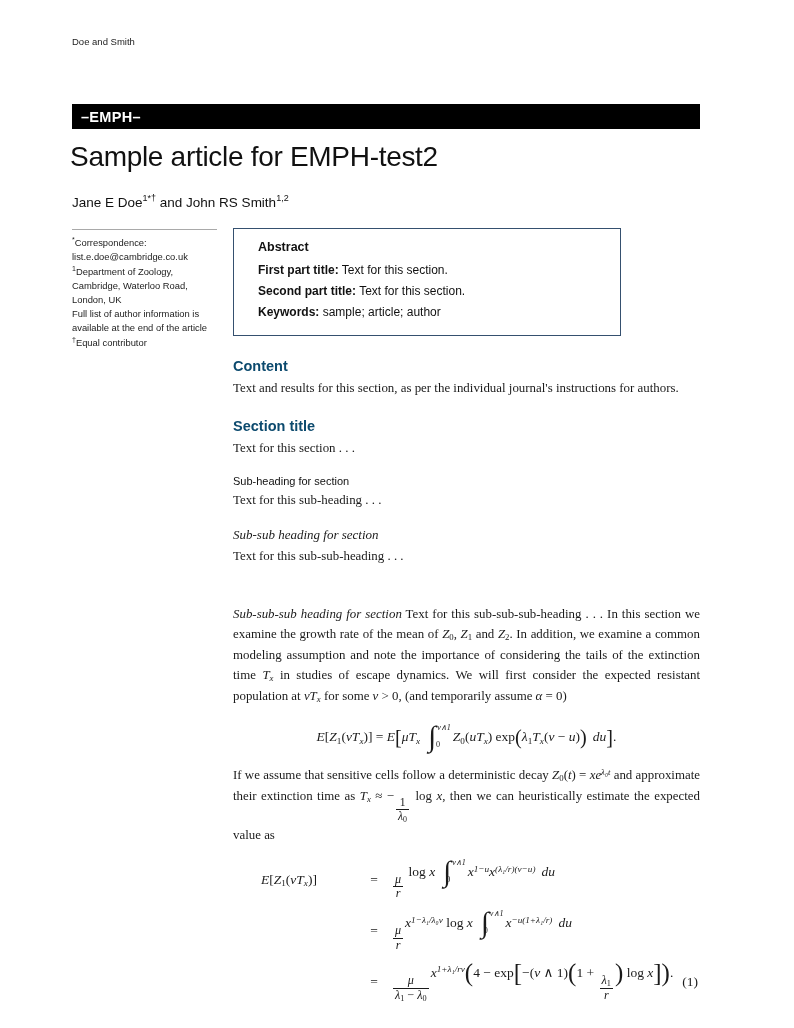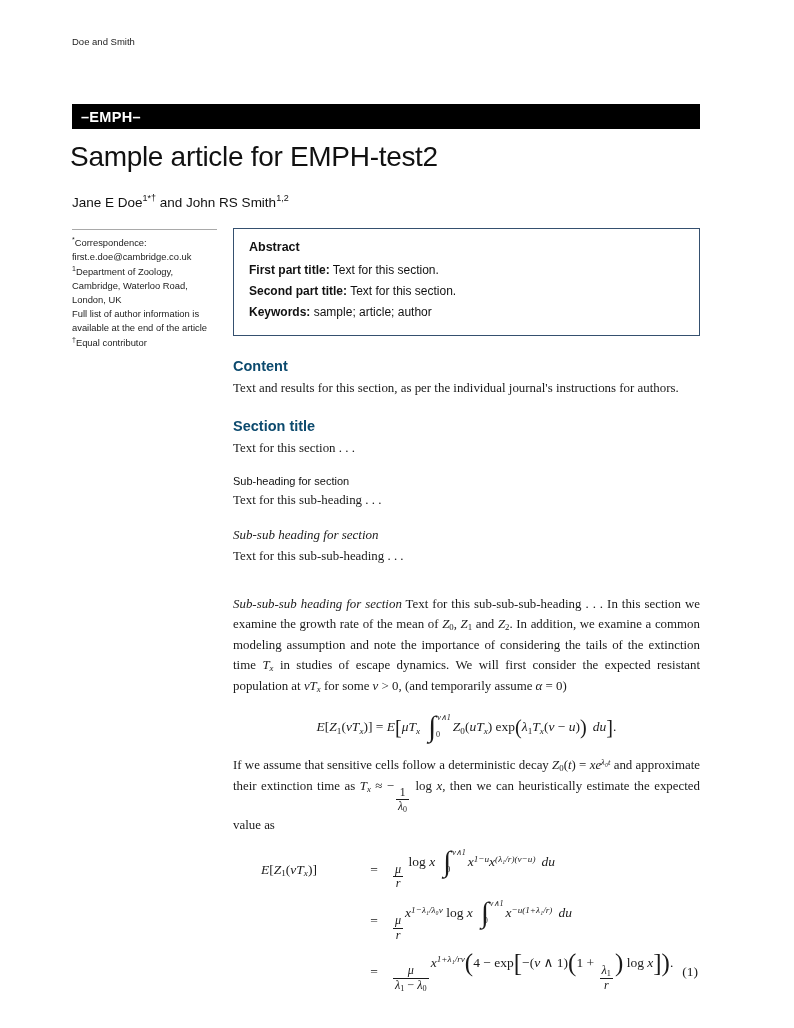--- a/index.html
+++ b/index.html
@@ -25,39 +25,39 @@
   .authors sup{font-size:9px;}
 
   
   .sidebar{position:absolute;left:72px;top:229px;width:145px;
     font-family:"Liberation Sans",sans-serif;font-size:9.4px;line-height:1.48;
     color:#222;border-top:1px solid #a9a9a9;padding-top:5px;}
   .sidebar sup{font-size:7px;}
   .sidebar .side-item{margin:0;}
 
   
-  .abstract{position:absolute;left:233px;top:228px;width:467px;height:108px;
+  .abstract{position:absolute;left:233px;top:228px;width:388px;height:108px;
     box-sizing:border-box;border:1.5px solid #35506f;
     font-family:"Liberation Sans",sans-serif;font-size:12px;color:#111;
-    padding:11px 15px;}
+    padding:11px 24px;}
   .abstract-heading{font-weight:bold;font-size:12.5px;margin:0 0 9px 0;}
   .abstract-row{margin:0 0 7px 0;}
   .abstract-label{font-weight:bold;text-align:center;}
 
   
   .main{position:absolute;left:233px;top:358px;width:467px;}
   .h-sans{font-family:"Liberation Sans",sans-serif;font-weight:bold;
     font-size:14.5px;margin:0 0 4px 0;color:#0c4a6e;}
   .h-sans-light{font-family:"Liberation Sans",sans-serif;font-weight:normal;
     font-size:11px;margin:0 0 3px 0;color:#111;}
   .h-serif-it{font-style:italic;font-size:13px;margin:0 0 3px 0;}
   .body-p{font-size:12.9px;line-height:1.55;text-align:justify;margin:0;}
   .gap20{margin-top:20px;}
   .gap17{margin-top:17px;}
-  .gap22{margin-top:28px;}
+  .gap22{margin-top:38px;}
 
   
   .math{white-space:normal;}
   .m-r{font-style:normal;}
   .m-i{font-style:italic;}
   .m-sub,.m-isub{font-size:68%;vertical-align:-0.25em;}
   .m-sup,.m-isup{font-size:68%;vertical-align:0.5em;}
   .m-isub,.m-isup{font-style:italic;}
   .m-big{font-size:150%;vertical-align:-0.14em;line-height:1;font-style:normal;}
   .m-Big{font-size:185%;vertical-align:-0.16em;line-height:1;font-style:normal;}
@@ -93,21 +93,21 @@
     <span class="banner-label">–EMPH–</span>
   </div>
 
   <div class="article-title">Sample article for EMPH-test2</div>
 
   <div class="authors">
     <span>Jane E Doe</span><sup>1*†</sup><span> and </span><span>John RS Smith</span><sup>1,2</sup>
   </div>
 
   <div class="sidebar">
-    <div class="side-item"><sup>*</sup><span>Correspondence: first.e.doe@cambridge.co.uk</span></div>
+    <div class="side-item"><sup>*</sup><span>Correspondence: list.e.doe@cambridge.co.uk</span></div>
     <div class="side-item"><sup>1</sup><span>Department of Zoology, Cambridge, Waterloo Road, London, UK</span></div>
     <div class="side-item"><span>Full list of author information is available at the end of the article</span></div>
     <div class="side-item"><sup>†</sup><span>Equal contributor</span></div>
   </div>
 
   <div class="abstract">
     <div class="abstract-heading">Abstract</div>
     <div class="abstract-row"><span class="abstract-label">First part title:</span><span> Text for this section.</span></div>
     <div class="abstract-row"><span class="abstract-label">Second part title:</span><span> Text for this section.</span></div>
     <div class="abstract-row"><span class="abstract-label">Keywords:</span><span> sample; article; author</span></div>

